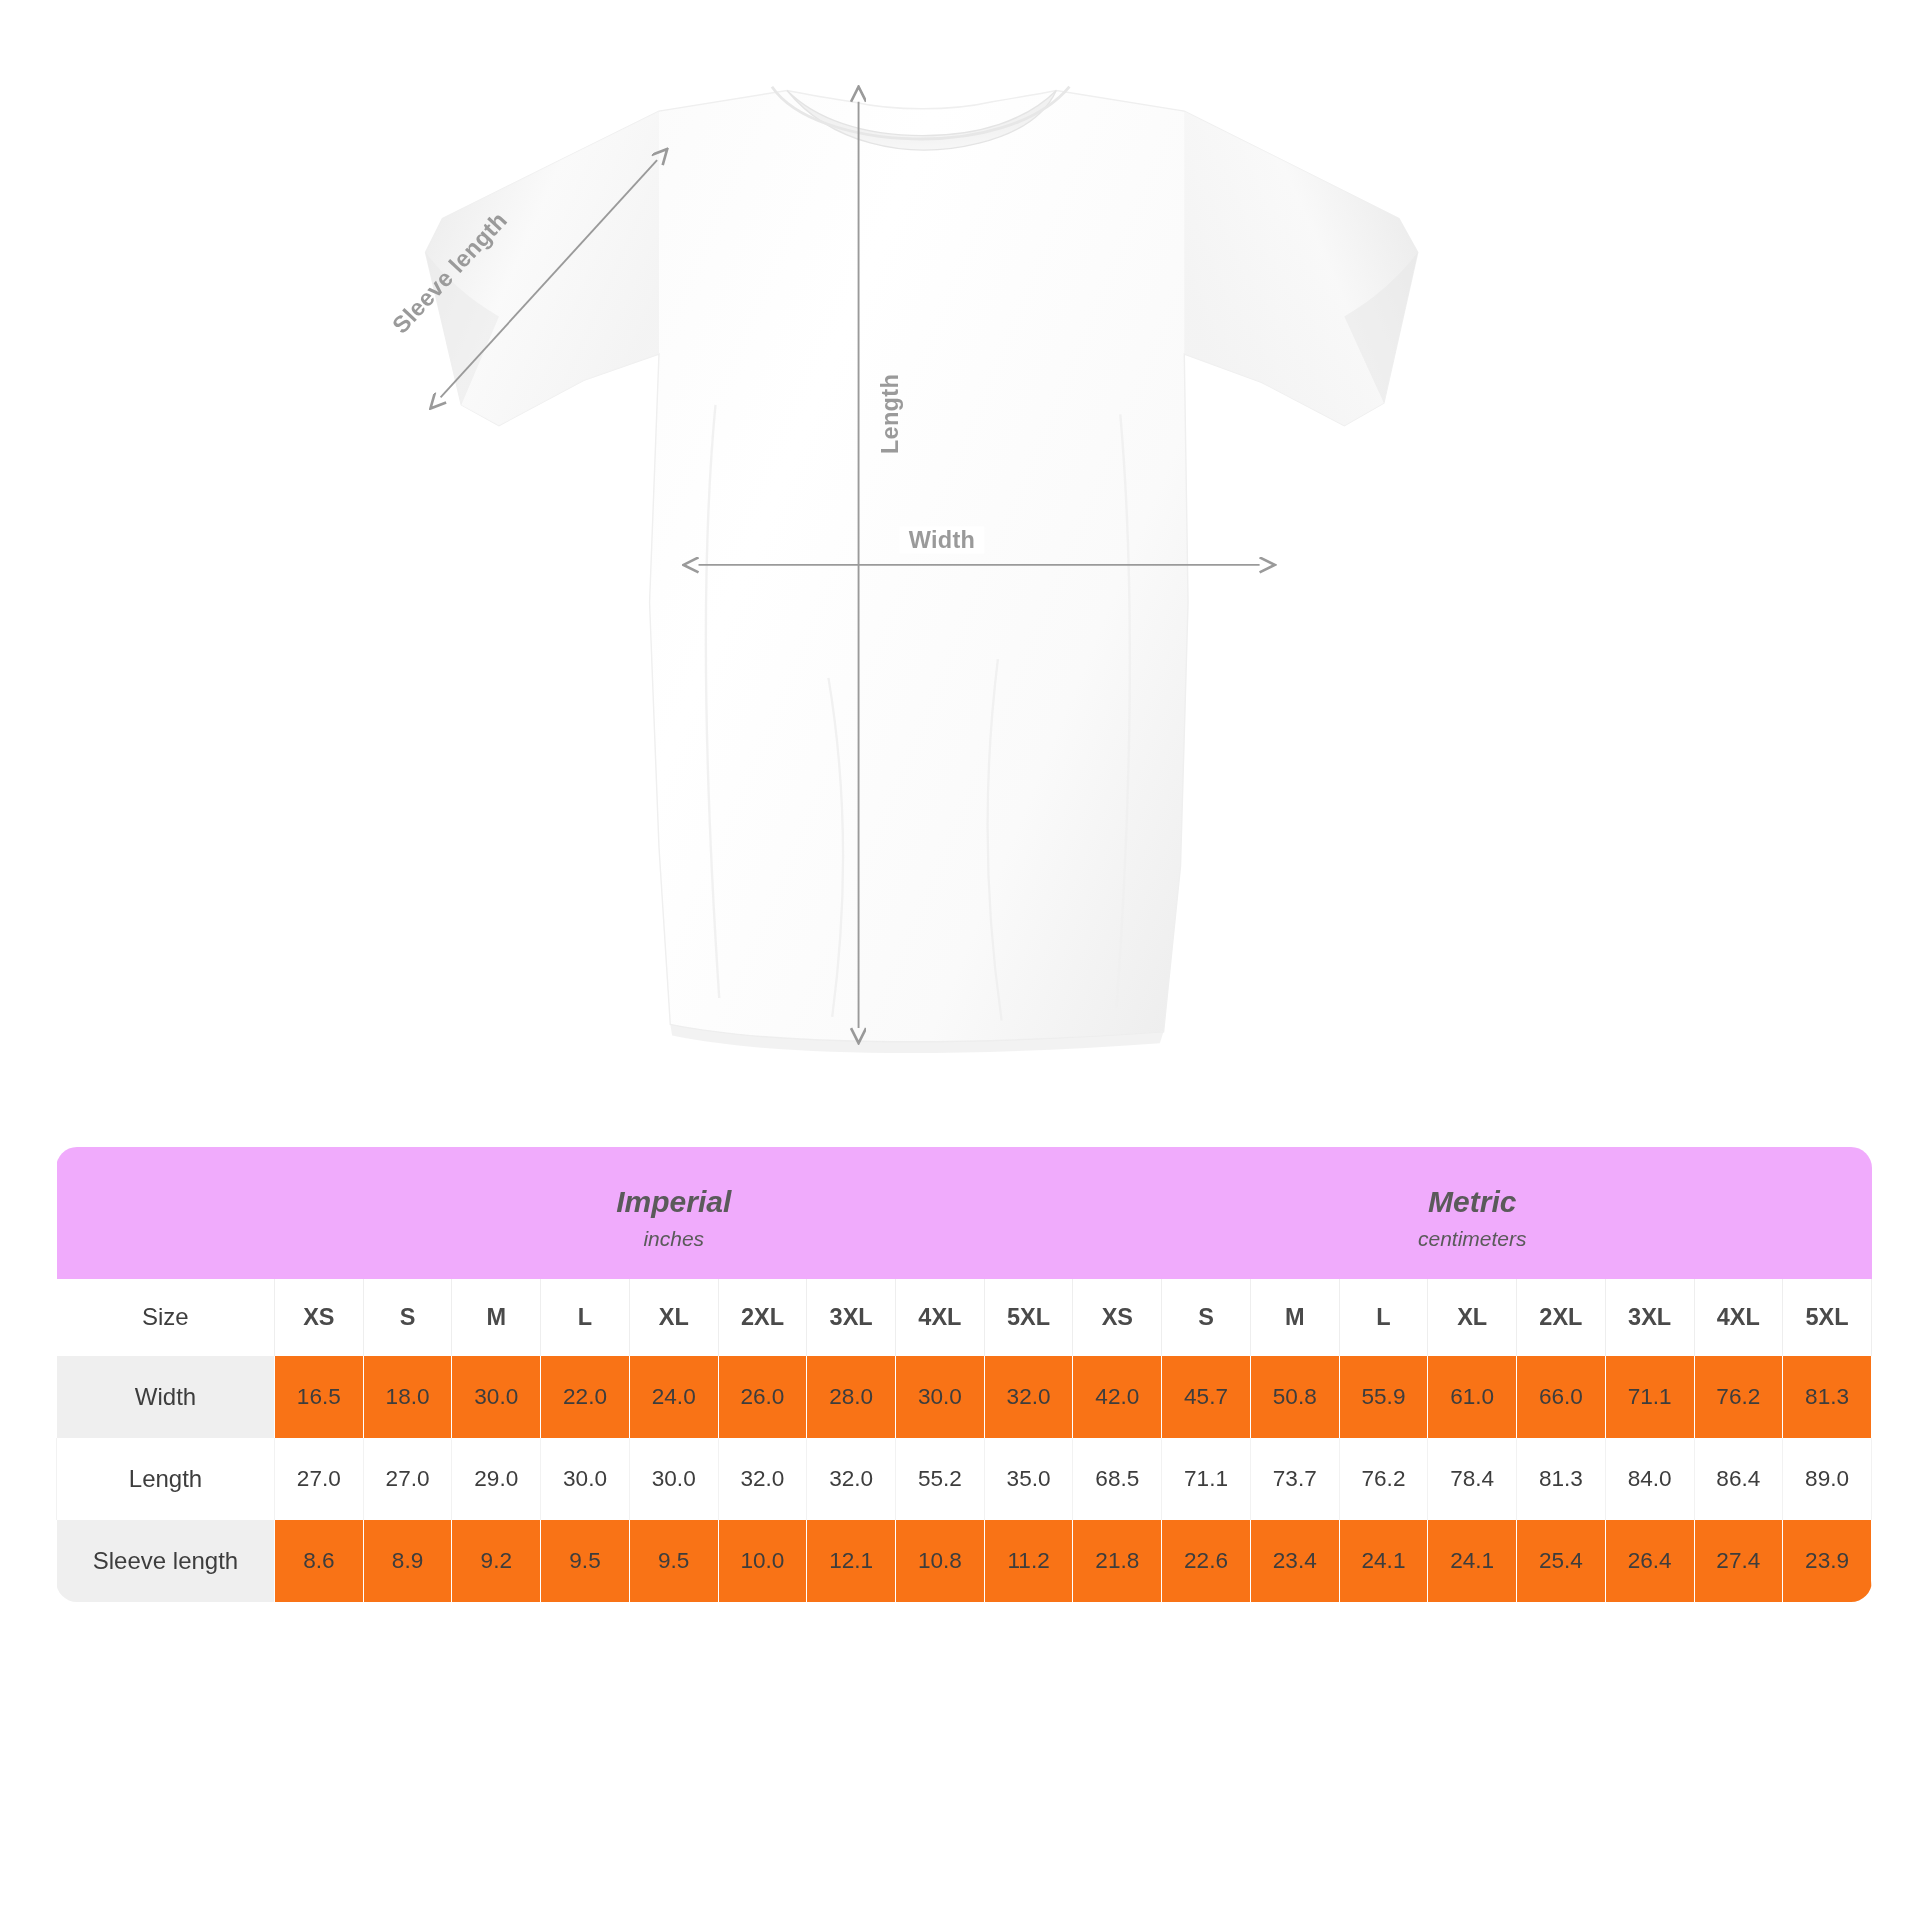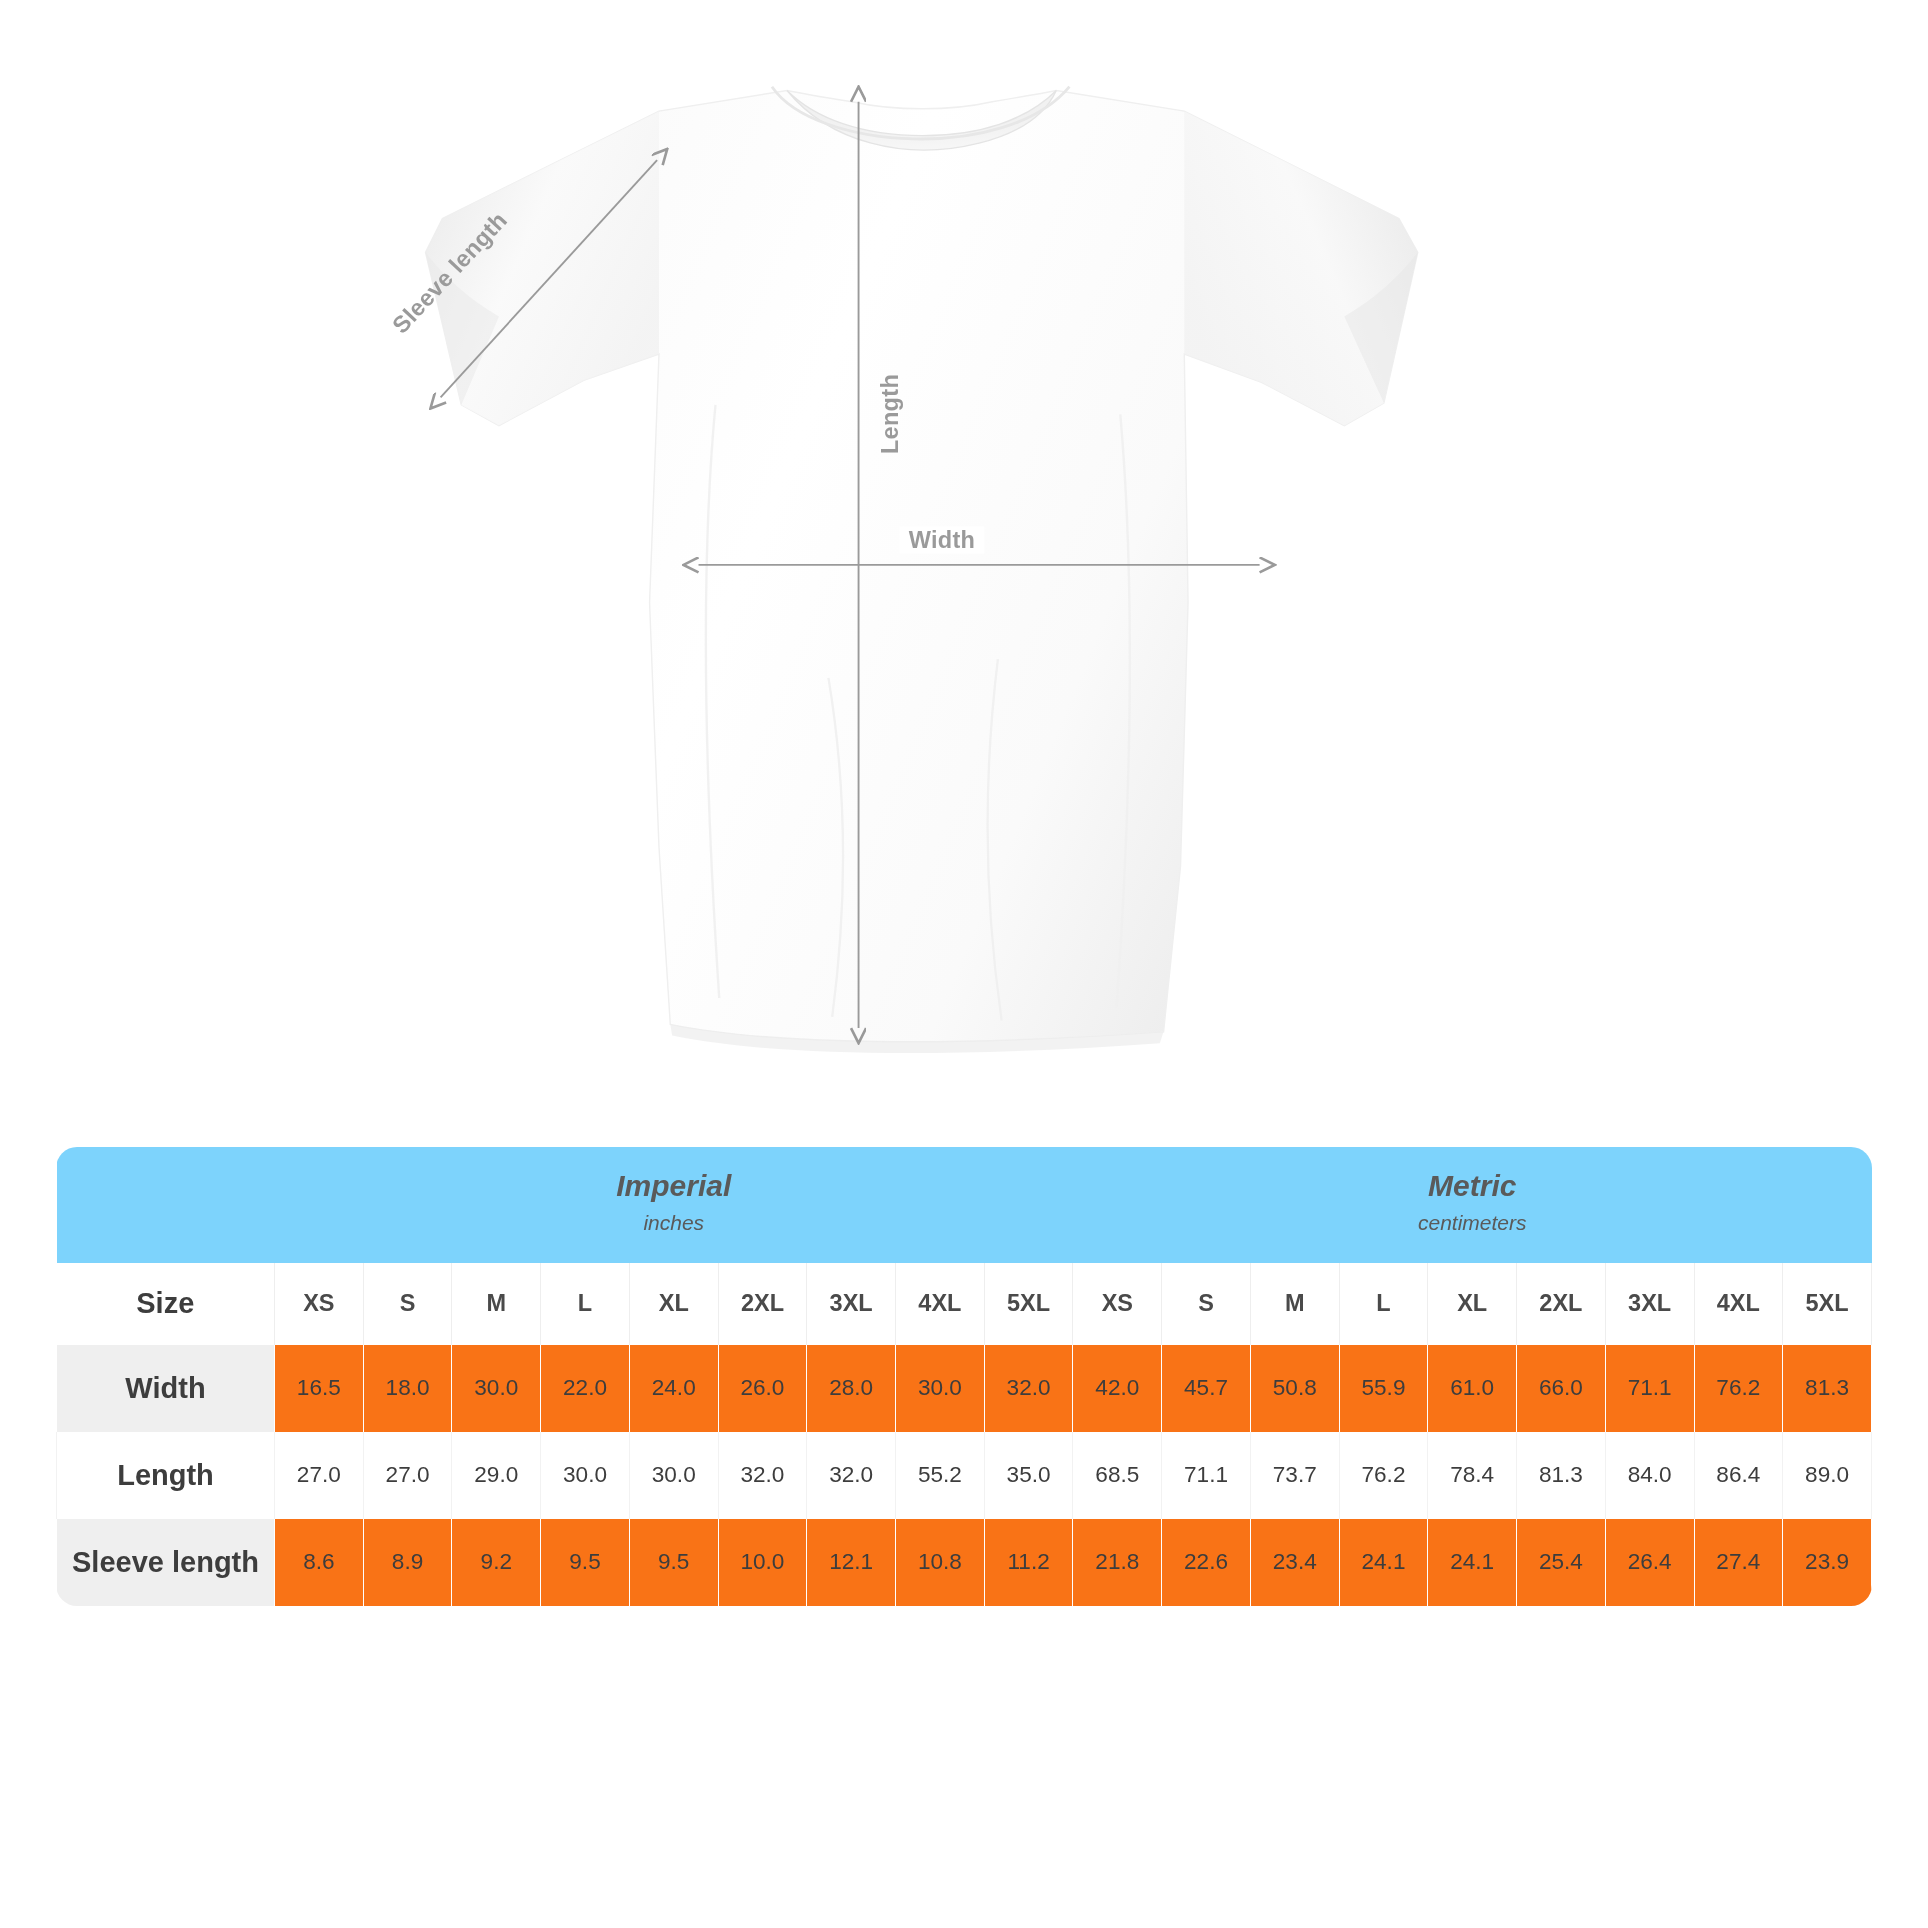--- a/index.html
+++ b/index.html
@@ -80,22 +80,22 @@
   table.size-table td, table.size-table th {
     border: 0.9px solid #ffffff;
     text-align: center;
     vertical-align: middle;
     font-size: 22.6px;
     color: #3d3d3d;
     background: #ffffff;
   }
   
   tr.unit-row td {
-    background: #7dd3fc;
-    padding: 22px 0 28px 0;
+    background: #f0abfc;
+    padding: 38px 0 28px 0;
     border: none;
   }
   .unit-name {
     font-size: 30px;
     font-weight: bold;
     font-style: italic;
     color: #5a5a5a;
     display: block;
     margin-bottom: 7.5px;
   }
@@ -122,22 +122,22 @@
   tr.data-row td {
     padding: 27px 0;
     border-left: 0.9px solid #f2f2f2;
     border-right: 0.9px solid #f2f2f2;
     border-top: none;
     border-bottom: none;
   }
   tr.data-row.shaded td { background: #f97316; border-left-color:#ffffff; border-right-color:#ffffff; }
   tr.data-row td.rowhead,
   tr.size-row td.rowhead {
-    font-weight: bold;
-    font-size: 29px;
+    font-weight: normal;
+    font-size: 24px;
     color: #3d3d3d;
     width: 218px;
   }
   tr.data-row.shaded td.rowhead { background: #efefef; }
   col.c-head { width: 218px; }
 </style>
 </head>
 <body>
 
 <div class="page">

